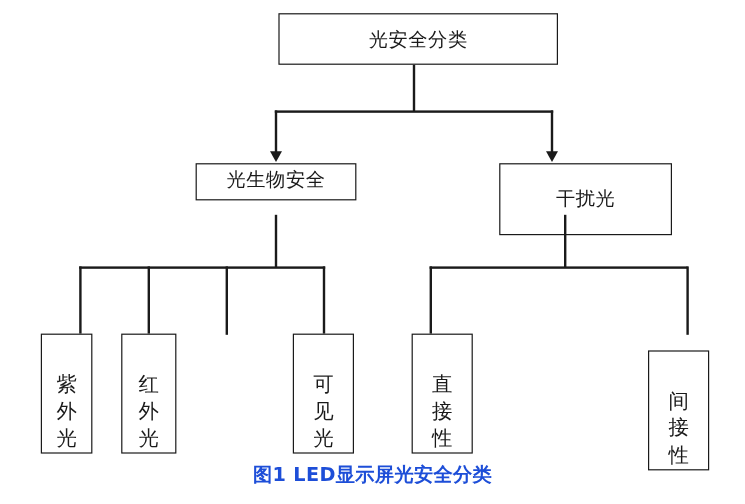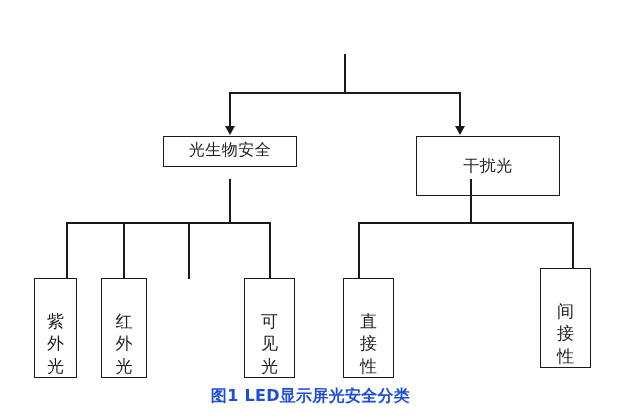--- a/index.html
+++ b/index.html
@@ -77,20 +77,23 @@
     font-weight: bold;
     letter-spacing: 0.3px;
     color: #1d4ed8;
   }
 </style>
 </head>
 <body>
 
 <div id="diagram-root">
 
+  <div class="node horiz" style="left:232px; top:11px; width:233px; height:43px;">
+    <span class="node-label">光安全分类</span>
+  </div>
 
   <div class="connector v" style="left:344px; top:54px; height:39px;"></div>
 
   <div class="connector h" style="left:229px; top:92px; width:232px;"></div>
 
   <div class="connector v" style="left:229px; top:92px; height:35px;"></div>
   <div class="arrowhead" style="left:225px; top:126px;"></div>
 
   <div class="connector v" style="left:459px; top:92px; height:35px;"></div>
   <div class="arrowhead" style="left:455px; top:126px;"></div>
@@ -125,19 +128,19 @@
 
 
   <div class="node vert" style="left:244px; top:278px; width:51px; height:100px;">
     <span class="node-label">可见光</span>
   </div>
 
   <div class="node vert" style="left:343px; top:278px; width:51px; height:100px;">
     <span class="node-label">直接性</span>
   </div>
 
-  <div class="node vert" style="left:540px; top:268px; width:51px; height:100px;">
+  <div class="node vert" style="left:540px; top:292px; width:51px; height:100px;">
     <span class="node-label">间接性</span>
   </div>
 
 </div>
 
 <div id="figure-caption">图1  LED显示屏光安全分类</div>
 
 </body></html>

